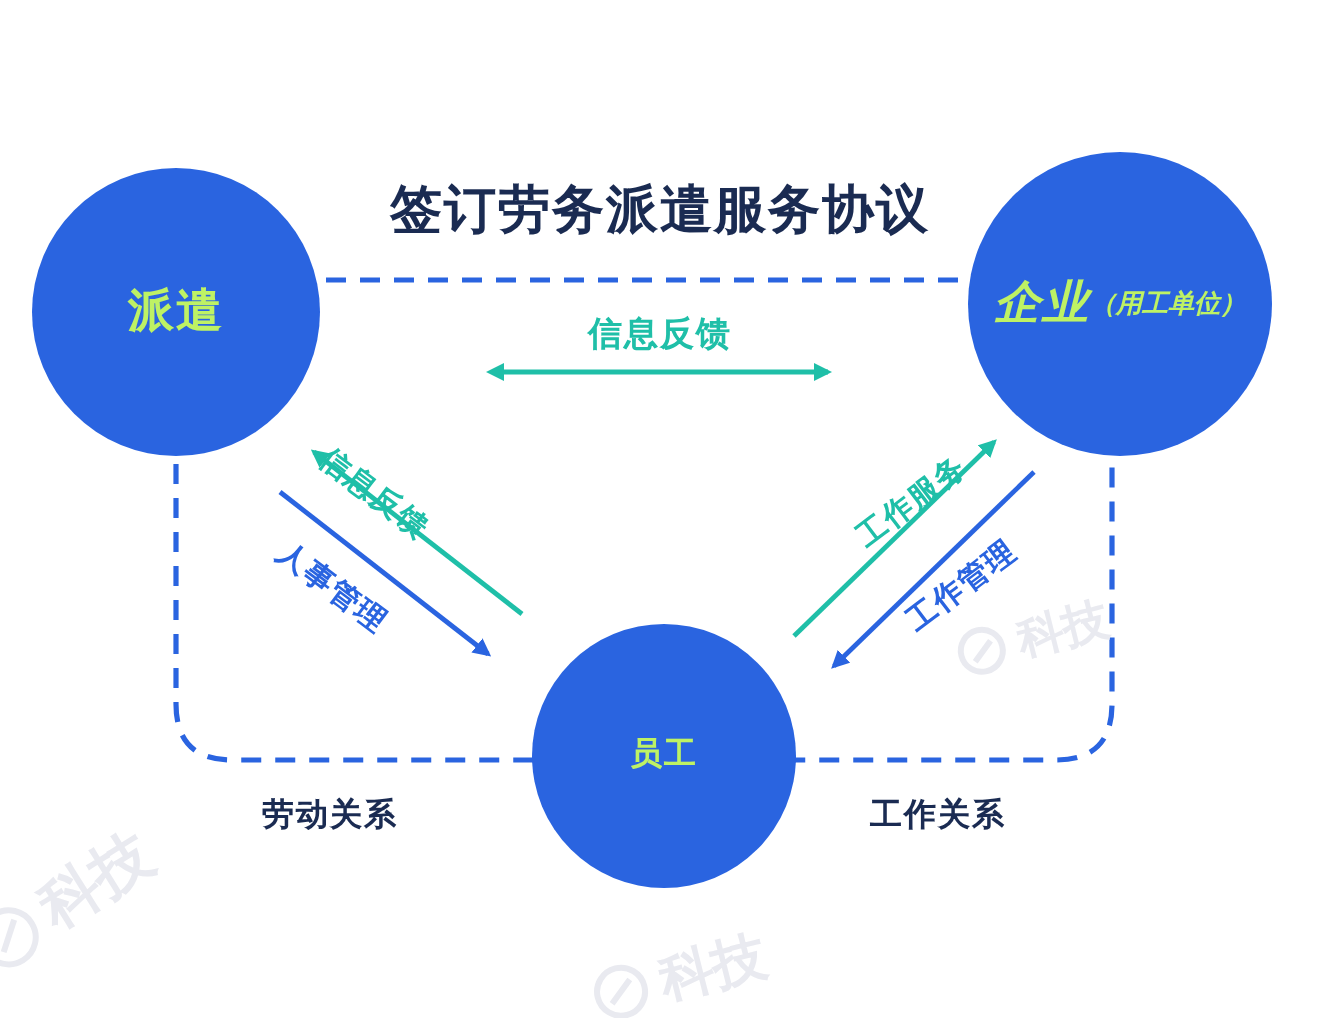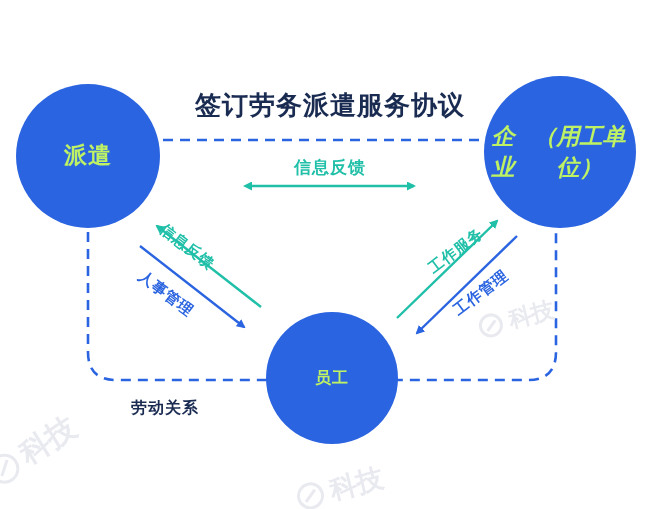--- a/index.html
+++ b/index.html
@@ -14,21 +14,21 @@
     font-family:"Liberation Sans","DejaVu Sans",sans-serif;
   }
   .lines{position:absolute;left:0;top:0;width:660px;height:509px;}
   .circle{
     position:absolute;border-radius:50%;background:var(--blue);color:#bef264;
     display:flex;align-items:center;justify-content:center;
     font-weight:bold;text-align:center;line-height:1.35;letter-spacing:1px;z-index:3;
   }
   .circle-dispatcher{left:16px;top:84px;width:144px;height:144px;font-size:23px;}
   .circle-enterprise{left:484px;top:76px;width:152px;height:152px;font-size:23px;font-style:italic;}
-  .circle-enterprise .sub{font-size:23px;letter-spacing:0;}
+  .circle-enterprise .sub{font-size:13px;letter-spacing:0;}
   .circle-employee{left:266px;top:312px;width:132px;height:132px;font-size:16px;}
   .label{
     position:absolute;font-weight:bold;white-space:nowrap;z-index:4;
     transform:translate(-50%,-50%);letter-spacing:1px;
   }
   .label-agreement{left:330px;top:105px;font-size:26px;color:var(--navy);}
   .label-feedback-h{left:330px;top:167px;font-size:17px;color:var(--teal);}
   .label-labor{left:165px;top:408px;font-size:16px;color:var(--navy);}
   .label-work{left:469px;top:408px;font-size:16px;color:var(--navy);}
   .rot-l{transform:translate(-50%,-50%) rotate(37deg);}
@@ -116,14 +116,15 @@
   <div class="label label-agreement">签订劳务派遣服务协议</div>
   <div class="label label-feedback-h">信息反馈</div>
 
   <div class="label rot-l label-info-feedback">信息反馈</div>
   <div class="label rot-l label-hr-management">人事管理</div>
 
   <div class="label rot-r label-work-service">工作服务</div>
   <div class="label rot-r label-work-management">工作管理</div>
 
   <div class="label label-labor">劳动关系</div>
+  <div class="label label-work">工作关系</div>
 
 </div>
 
 </body></html>

